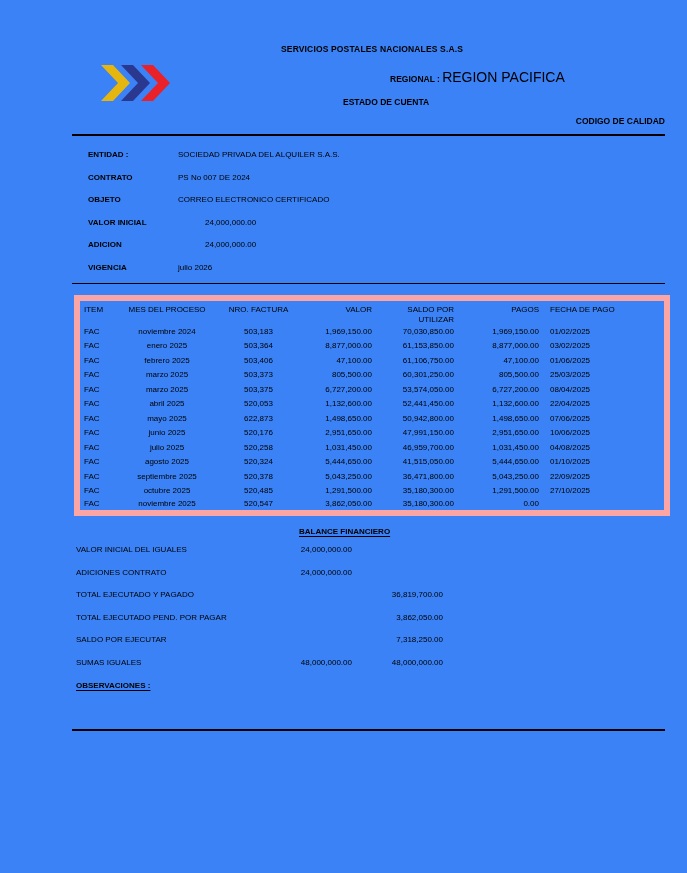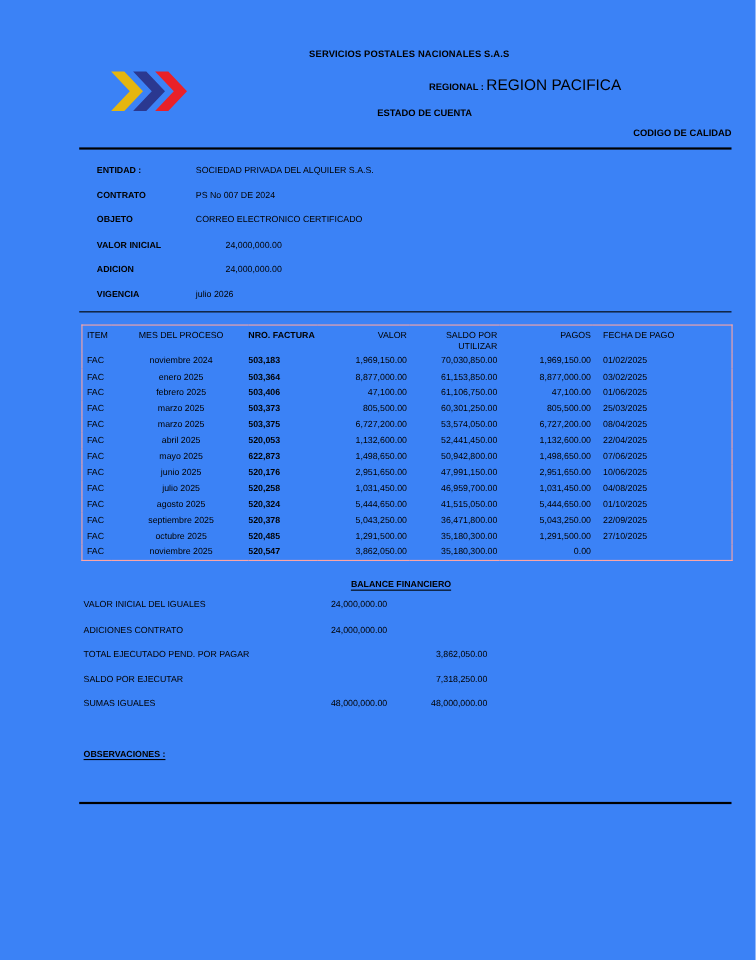--- a/index.html
+++ b/index.html
@@ -26,34 +26,34 @@
   .hr3 { top:729px; height:2px; }
 
   #info-block { left:0; top:150px; width:100%; }
   .info-row { position:relative; height:22.6px; }
   .info-row .lbl { position:absolute; left:88px;font-weight:bold; }
   .info-row .val { position:absolute; left:178px;text-align:center; }
   .info-row .val.num { left:205px; }
 
   table.invoice {
     position:absolute; left:74px; top:295px; width:592px;
-    border:1px solid #fca5a5; border-collapse:collapse; table-layout:fixed;
+    border:6px solid #fca5a5; border-collapse:collapse; table-layout:fixed;
     font-size:8px;
   }
   .invoice th { font-weight:normal; vertical-align:top; padding-top:4px; height:25px; line-height:9.5px; }
   .invoice td { height:14.5px; line-height:9px; vertical-align:middle; white-space:nowrap; overflow:hidden; }
   .invoice .c1 { width:26px;  text-align:left;  padding-left:4px; }
   .invoice .c2 { width:125px; text-align:center;  padding-left:3px;margin-left:12px; }
-  .invoice .c3 { width:63px;  text-align:left; padding-right:2px;font-weight:bold; }
+  .invoice .c3 { width:63px;  text-align:center; padding-right:2px; }
   .invoice .c4 { width:83px;  text-align:right; padding-right:2px; }
   .invoice .c5 { width:82px;  text-align:right; padding-right:2px; }
   .invoice .c6 { width:85px;  text-align:right; padding-right:2px; }
   .invoice .c7 { width:126px; text-align:left;  padding-left:9px; }
 
-  .balance-title { left:319px; top:527px; font-weight:bold; text-decoration:underline; text-underline-offset:2px; }
+  .balance-title { left:299px; top:527px; font-weight:bold; text-decoration:underline; text-underline-offset:2px; }
   #balance-block { left:0; top:545px; width:100%; }
   .bal-row { position:relative; height:22.6px; }
   .bal-row .lbl   { position:absolute; left:76px; }
   .bal-row .bcol1 { position:absolute; left:205px; width:147px; text-align:right; }
   .bal-row .bcol2 { position:absolute; left:352px; width:91px;  text-align:right; }
 
   .observations { left:76px; top:681px; font-weight:bold; text-decoration:underline; text-underline-offset:2px; }
 </style>
 </head>
 <body>
@@ -246,20 +246,25 @@
         <span class="lbl">VALOR INICIAL DEL IGUALES</span>
         <span class="bcol1">24,000,000.00</span>
         <span class="bcol2"></span>
       </div>
       <div class="bal-row">
         <span class="lbl">ADICIONES CONTRATO</span>
         <span class="bcol1">24,000,000.00</span>
         <span class="bcol2"></span>
       </div>
       <div class="bal-row">
+        <span class="lbl">TOTAL EJECUTADO Y PAGADO</span>
+        <span class="bcol1"></span>
+        <span class="bcol2">36,819,700.00</span>
+      </div>
+      <div class="bal-row">
         <span class="lbl">TOTAL EJECUTADO PEND. POR PAGAR</span>
         <span class="bcol1"></span>
         <span class="bcol2">3,862,050.00</span>
       </div>
       <div class="bal-row">
         <span class="lbl">SALDO POR EJECUTAR</span>
         <span class="bcol1"></span>
         <span class="bcol2">7,318,250.00</span>
       </div>
       <div class="bal-row">

